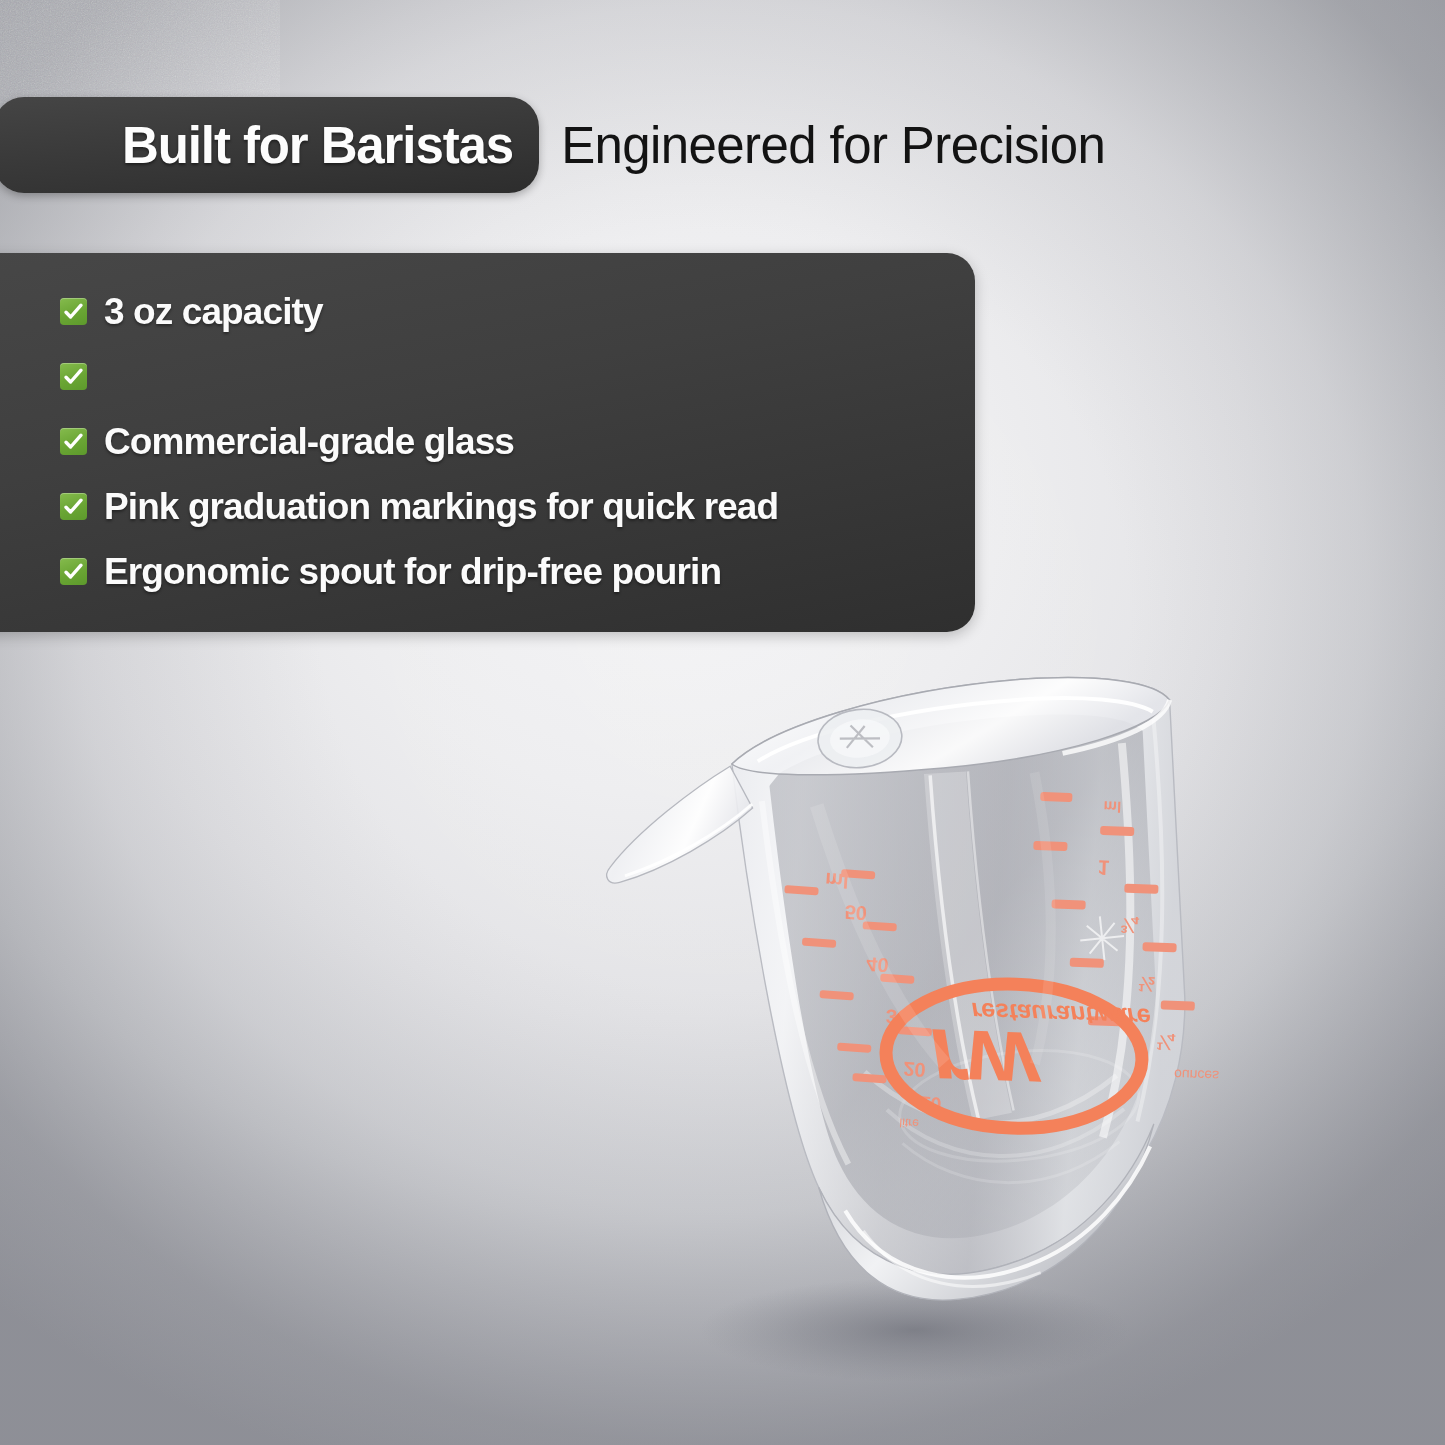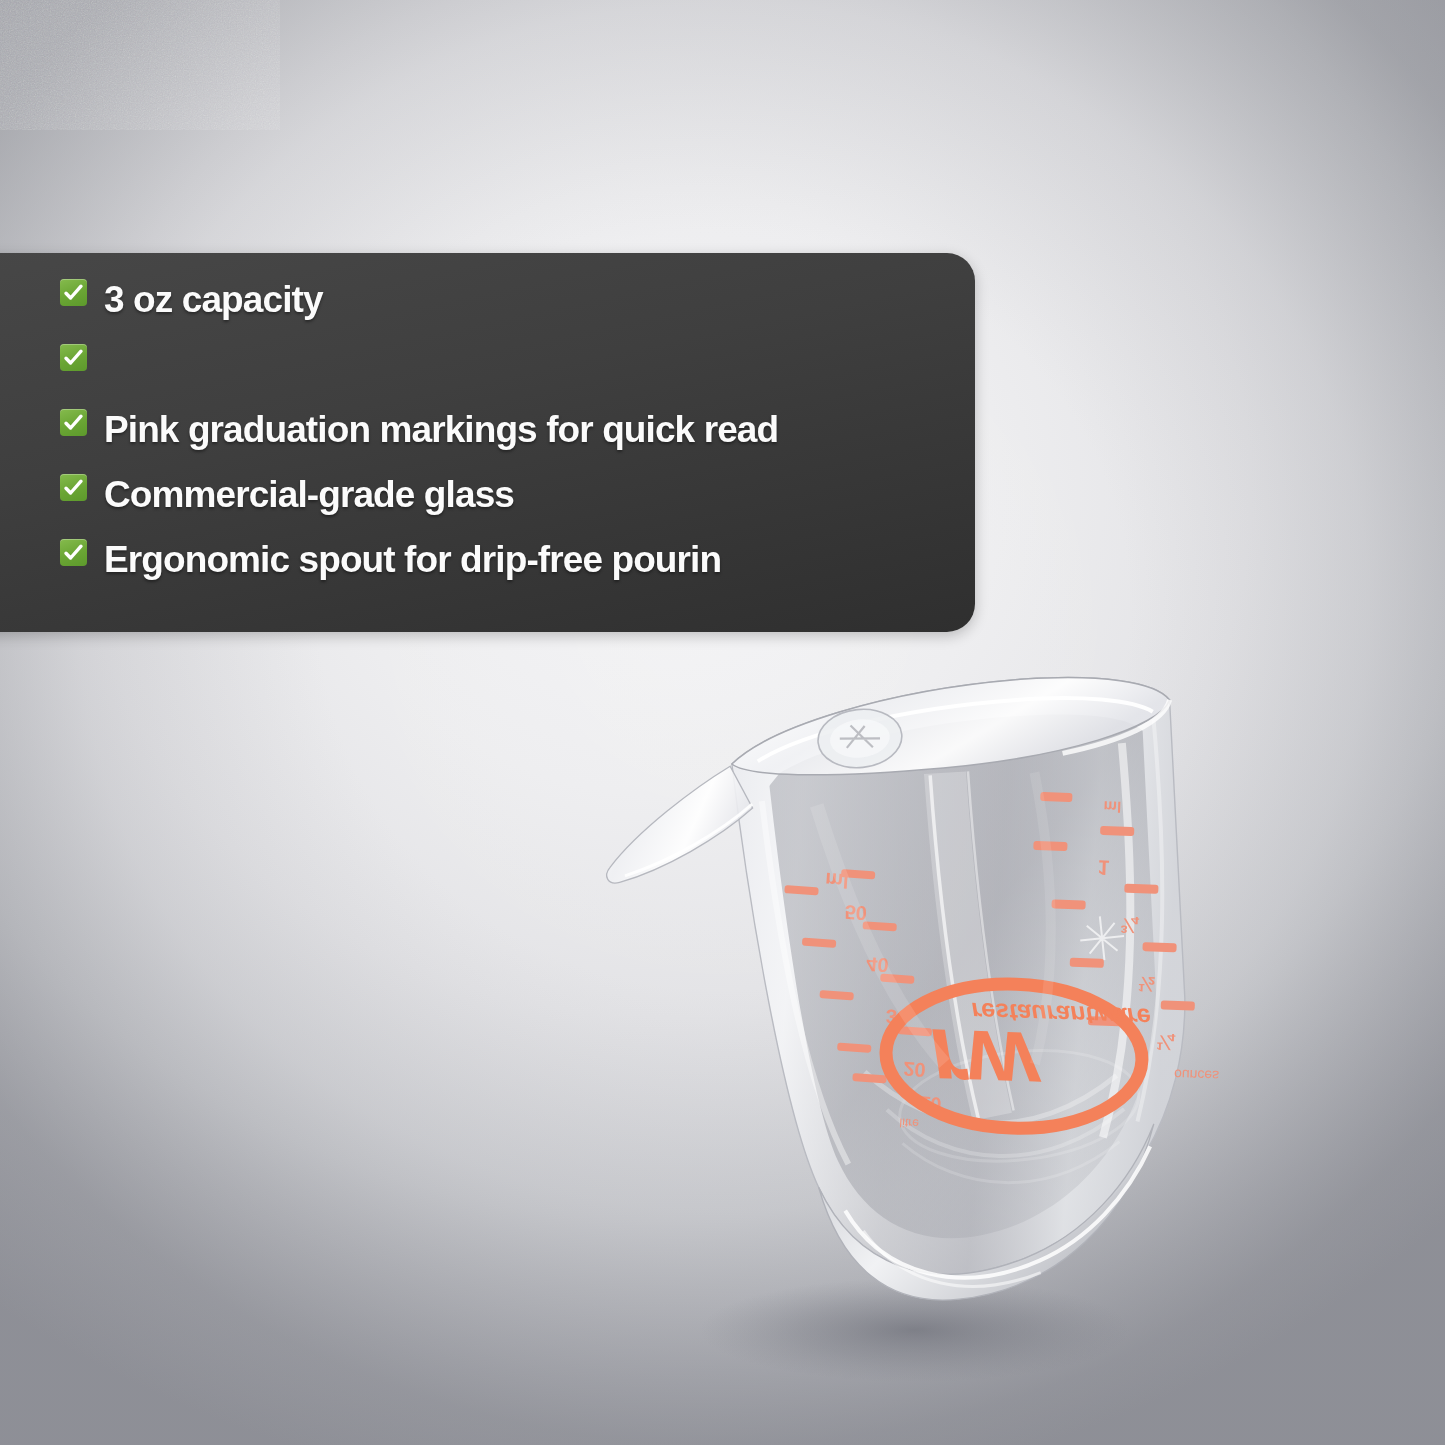--- a/index.html
+++ b/index.html
@@ -65,21 +65,21 @@
 
   
   #feature-panel{
     position:absolute; left:-40px; top:253px;
     width:1015px; padding:26px 40px 28px 100px;
     background:linear-gradient(168deg,#474747 0%,#3f3f3f 40%,#2f2f2f 100%);
     border-radius:0 28px 28px 0;
     box-shadow:0 4px 14px rgba(0,0,0,.22);
   }
   .feature-item{
-    display:flex; align-items:flex-start;
+    display:flex; align-items:center;
     height:65px;
   }
   .check-box{
     flex:0 0 auto;
     width:27px; height:27px;
     border-radius:4px;
     background:linear-gradient(160deg,#85bb4d 0%,#6aa534 55%,#5d9a2c 100%);
     margin-right:17px;
     position:relative;
     box-shadow:inset 0 1px 0 rgba(255,255,255,.28);
@@ -107,20 +107,26 @@
   <div id="vignette"></div>
 
   <svg id="grain" xmlns="http://www.w3.org/2000/svg">
     <filter id="noiseFilter">
       <feTurbulence type="fractalNoise" baseFrequency="0.85" numOctaves="3" stitchTiles="stitch"></feTurbulence>
       <feColorMatrix type="saturate" values="0.25"></feColorMatrix>
     </filter>
     <rect width="100%" height="100%" filter="url(#noiseFilter)"></rect>
   </svg>
 
+  <div id="headline-row">
+    <div id="headline-pill">
+      <span id="headline-strong">Built for Baristas</span>
+    </div>
+    <span id="headline-rest">Engineered for Precision</span>
+  </div>
 
   <div id="feature-panel">
 
     <div class="feature-item">
       <span class="check-box">
         <svg width="21" height="21" viewBox="0 0 21 21" aria-hidden="true">
           <path d="M3 11.2 L7.6 16 L18 4.2" fill="none" stroke="#ffffff" stroke-width="3.4" stroke-linecap="round" stroke-linejoin="round"></path>
         </svg>
       </span>
       <span class="feature-label">3 oz capacity</span>
@@ -133,30 +139,30 @@
         </svg>
       </span>
     </div>
 
     <div class="feature-item">
       <span class="check-box">
         <svg width="21" height="21" viewBox="0 0 21 21" aria-hidden="true">
           <path d="M3 11.2 L7.6 16 L18 4.2" fill="none" stroke="#ffffff" stroke-width="3.4" stroke-linecap="round" stroke-linejoin="round"></path>
         </svg>
       </span>
+      <span class="feature-label">Commercial-grade glass</span>
+    </div>
+
+    <div class="feature-item">
+      <span class="check-box">
+        <svg width="21" height="21" viewBox="0 0 21 21" aria-hidden="true">
+          <path d="M3 11.2 L7.6 16 L18 4.2" fill="none" stroke="#ffffff" stroke-width="3.4" stroke-linecap="round" stroke-linejoin="round"></path>
+        </svg>
+      </span>
       <span class="feature-label">Pink graduation markings for quick read</span>
-    </div>
-
-    <div class="feature-item">
-      <span class="check-box">
-        <svg width="21" height="21" viewBox="0 0 21 21" aria-hidden="true">
-          <path d="M3 11.2 L7.6 16 L18 4.2" fill="none" stroke="#ffffff" stroke-width="3.4" stroke-linecap="round" stroke-linejoin="round"></path>
-        </svg>
-      </span>
-      <span class="feature-label">Commercial-grade glass</span>
     </div>
 
     <div class="feature-item">
       <span class="check-box">
         <svg width="21" height="21" viewBox="0 0 21 21" aria-hidden="true">
           <path d="M3 11.2 L7.6 16 L18 4.2" fill="none" stroke="#ffffff" stroke-width="3.4" stroke-linecap="round" stroke-linejoin="round"></path>
         </svg>
       </span>
       <span class="feature-label">Ergonomic spout for drip-free pourin</span>
     </div>

